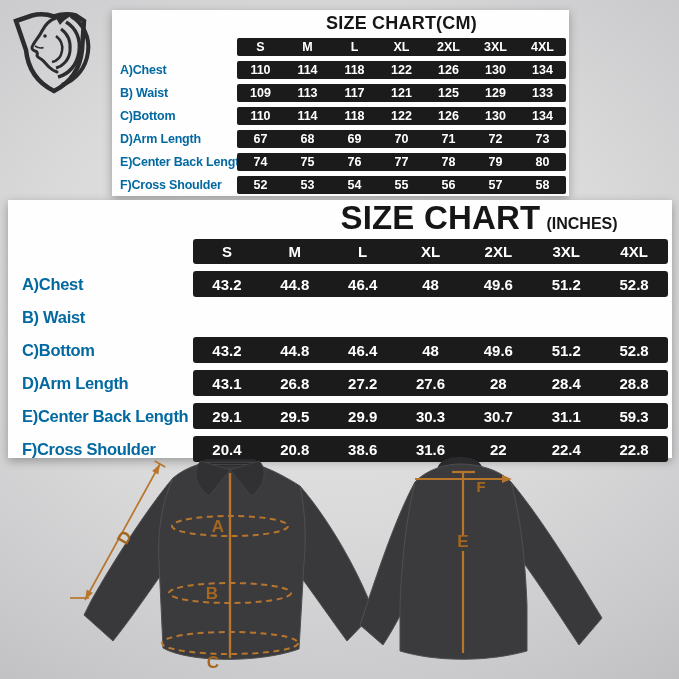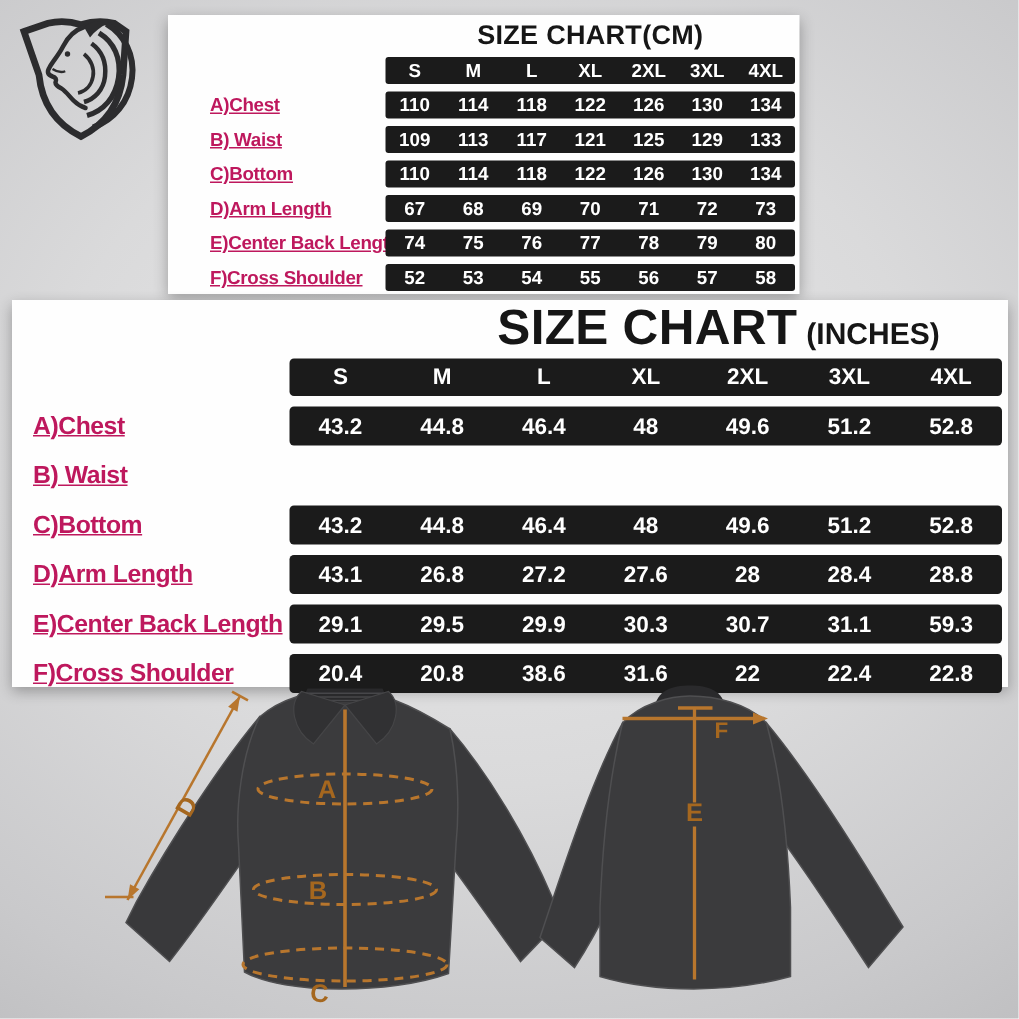--- a/index.html
+++ b/index.html
@@ -4,37 +4,37 @@
 <style>
   * { margin:0; padding:0; box-sizing:border-box; }
   html,body { width:679px; height:679px; }
   body {
     position:relative;
     font-family:"Liberation Sans", sans-serif;
     background: radial-gradient(95% 78% at 48% 42%, #e8e8e9 0%, #dadadb 45%, #c9c9cb 78%, #bbbbbd 100%);
     overflow:hidden;
   }
   .panel { position:absolute; background:#fefefe; box-shadow:0 3px 9px rgba(0,0,0,.30); }
-  .panel-cm { left:112px; top:10px; width:421px; height:186px;padding-left:20px; }
+  .panel-cm { left:112px; top:10px; width:457px; height:186px; }
   .panel-in { left:8px;  top:200px; width:664px; height:258px; }
 
   .t1-title { margin:4px 3px 0 125px; text-align:center; font-size:18px; line-height:18px;
               font-weight:bold; color:#161616; letter-spacing:.2px; }
   .t2-title { margin:5px 0 3px 290px; width:362px; text-align:center; line-height:25px;
               font-weight:bold; color:#161616; white-space:nowrap; }
   .t2-title .main { font-size:33px; letter-spacing:.2px; }
-  .t2-title .sub  { font-size:20px; margin-left:6px; }
+  .t2-title .sub  { font-size:16px; margin-left:6px; }
 
   .trows.t1 { padding:6px 3px 0 8px; }
   .trows.t2 { padding:0 4px 0 14px; }
   .trow { display:flex; align-items:center; }
   .t1 .trow { height:18px; margin-bottom:5px; }
   .t2 .trow { height:26px; margin-bottom:7px; }
   .t2 .trow.header { height:25px; }
-  .tlabel { font-weight:bold; color:#be185d; white-space:nowrap;text-decoration:underline; }
+  .tlabel { font-weight:bold; color:#0369a1; white-space:nowrap; }
   .t1 .tlabel { width:117px; font-size:12.5px; letter-spacing:-.2px; }
   .t2 .tlabel { width:171px; font-size:16.5px; letter-spacing:-.3px; }
   .tbar { flex:1; height:100%; display:flex; background:#1b1b1b; border-radius:2px; }
   .t2 .tbar { border-radius:3px; }
   .tcell { flex:1; display:flex; align-items:center; justify-content:center;
            color:#ffffff; font-weight:bold; }
   .t1 .tcell { font-size:12.5px; }
   .t2 .tcell { font-size:15px; }
 
   .jacket-svg { position:absolute; overflow:visible; }

